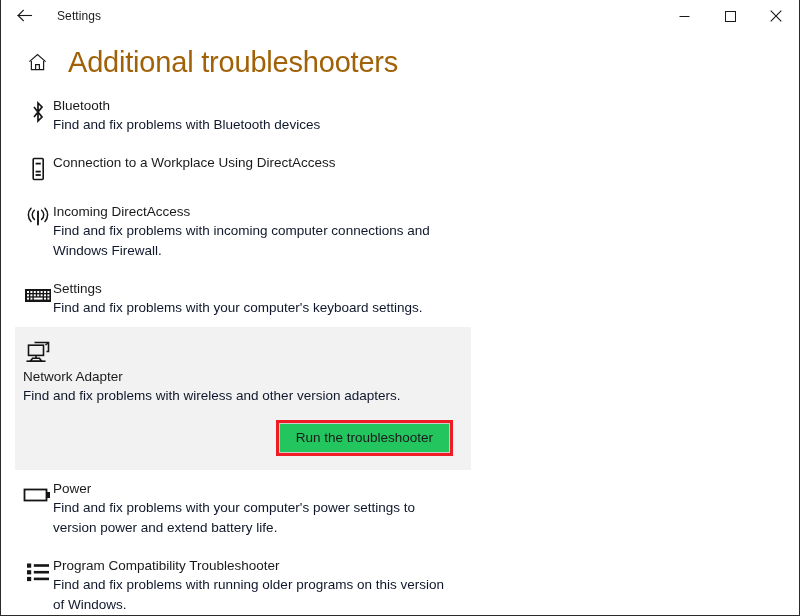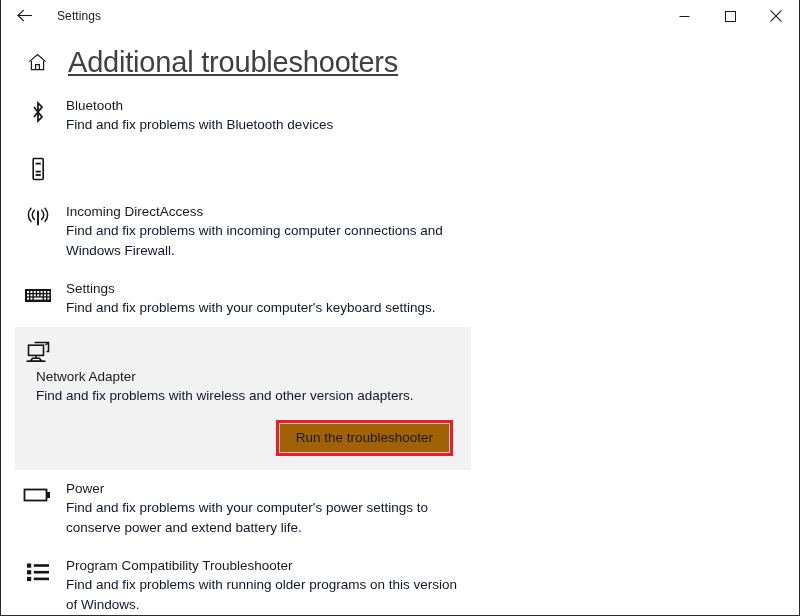--- a/index.html
+++ b/index.html
@@ -64,25 +64,24 @@
   }
   .home-icon {
     width: 28px; height: 28px;
     display: flex; align-items: center; justify-content: center;
     color: #1a1a1a;
     flex: 0 0 auto;
   }
   .page-title {
     font-size: 29px;
     font-weight: 400;
-    color: #404040;
+    color: #a16207;
     margin-left: 17px;
     line-height: 1;
     letter-spacing: -.2px;
-    text-decoration: underline;
   }
 
   
   .ts-list {
     padding: 0 0 0 0;
     position: relative;
   }
   .ts-item {
     display: flex;
     align-items: flex-start;
@@ -104,21 +103,20 @@
     width: 30px;
     height: 30px;
     display: flex;
     align-items: center;
     justify-content: center;
     color: #151515;
     margin-top: 1px;
   }
   .ts-icon svg { display: block; }
   .ts-text {
-    margin-left: 13px;
     flex: 1 1 auto;
     min-width: 0;
   }
   .ts-name {
     font-size: 13.5px;
     color: #1a1a1a;
     line-height: 19px;
     white-space: nowrap;
   }
   .ts-desc {
@@ -140,21 +138,21 @@
   .annot-box {
     border: 3px solid #ee1c24;
     padding: 0;
     display: inline-block;
     line-height: 0;
   }
   .run-btn {
     display: inline-flex;
     align-items: center;
     justify-content: center;
-    background: #a16207;
+    background: #22c55e;
     border: 1px solid #cccccc;
     color: #1a1a1a;
     font-family: "Liberation Sans", sans-serif;
     font-size: 13.5px;
     height: 30px;
     padding: 0 16px;
     line-height: 1;
   }
 
   .clip-note { overflow: hidden; }
@@ -229,20 +227,21 @@
     <div class="ts-item">
       <div class="ts-icon">
         <svg width="22" height="26" viewBox="0 0 22 26" fill="none" stroke="currentColor" stroke-width="1.6">
           <rect x="6.2" y="2.5" width="10" height="21" rx="1"></rect>
           <path d="M8.6 7.6 H13.8" stroke-width="1.8"></path>
           <path d="M8.6 15.6 H13.8" stroke-width="1.8"></path>
           <path d="M8.6 19.0 H13.8" stroke-width="1.8"></path>
         </svg>
       </div>
       <div class="ts-text">
+        <div class="ts-name">Connection to a Workplace Using DirectAccess</div>
       </div>
     </div>
 
     <div class="ts-item">
       <div class="ts-icon">
         <svg width="26" height="24" viewBox="0 0 26 24" fill="none" stroke="currentColor" stroke-width="1.5" stroke-linecap="round">
           <path d="M13 5.5 V18.5" stroke-width="1.9"></path>
           <path d="M9.4 4.2 A6 6 0 0 0 9.4 13.4"></path>
           <path d="M16.6 4.2 A6 6 0 0 1 16.6 13.4"></path>
           <path d="M6.0 2.2 A9.6 9.6 0 0 0 6.0 15.4"></path>
@@ -312,21 +311,21 @@
 
     <div class="ts-item">
       <div class="ts-icon">
         <svg width="30" height="18" viewBox="0 0 30 18" fill="none" stroke="currentColor" stroke-width="1.8">
           <rect x="1.5" y="3.5" width="22" height="11"></rect>
           <path d="M24.6 6.6 H26.4 V11.4 H24.6 Z" fill="currentColor" stroke-width="1.2"></path>
         </svg>
       </div>
       <div class="ts-text">
         <div class="ts-name">Power</div>
-        <div class="ts-desc">Find and fix problems with your computer's power settings to conserve power and extend battery life.</div>
+        <div class="ts-desc">Find and fix problems with your computer's power settings to version power and extend battery life.</div>
       </div>
     </div>
 
     <div class="ts-item clip-note">
       <div class="ts-icon">
         <svg width="28" height="24" viewBox="0 0 28 24" fill="currentColor">
           <rect x="3" y="3.5" width="4.2" height="4.2"></rect>
           <rect x="9.8" y="4.2" width="15.2" height="2.6"></rect>
           <rect x="3" y="10.2" width="4.2" height="4.2"></rect>
           <rect x="9.8" y="10.9" width="15.2" height="2.6"></rect>

